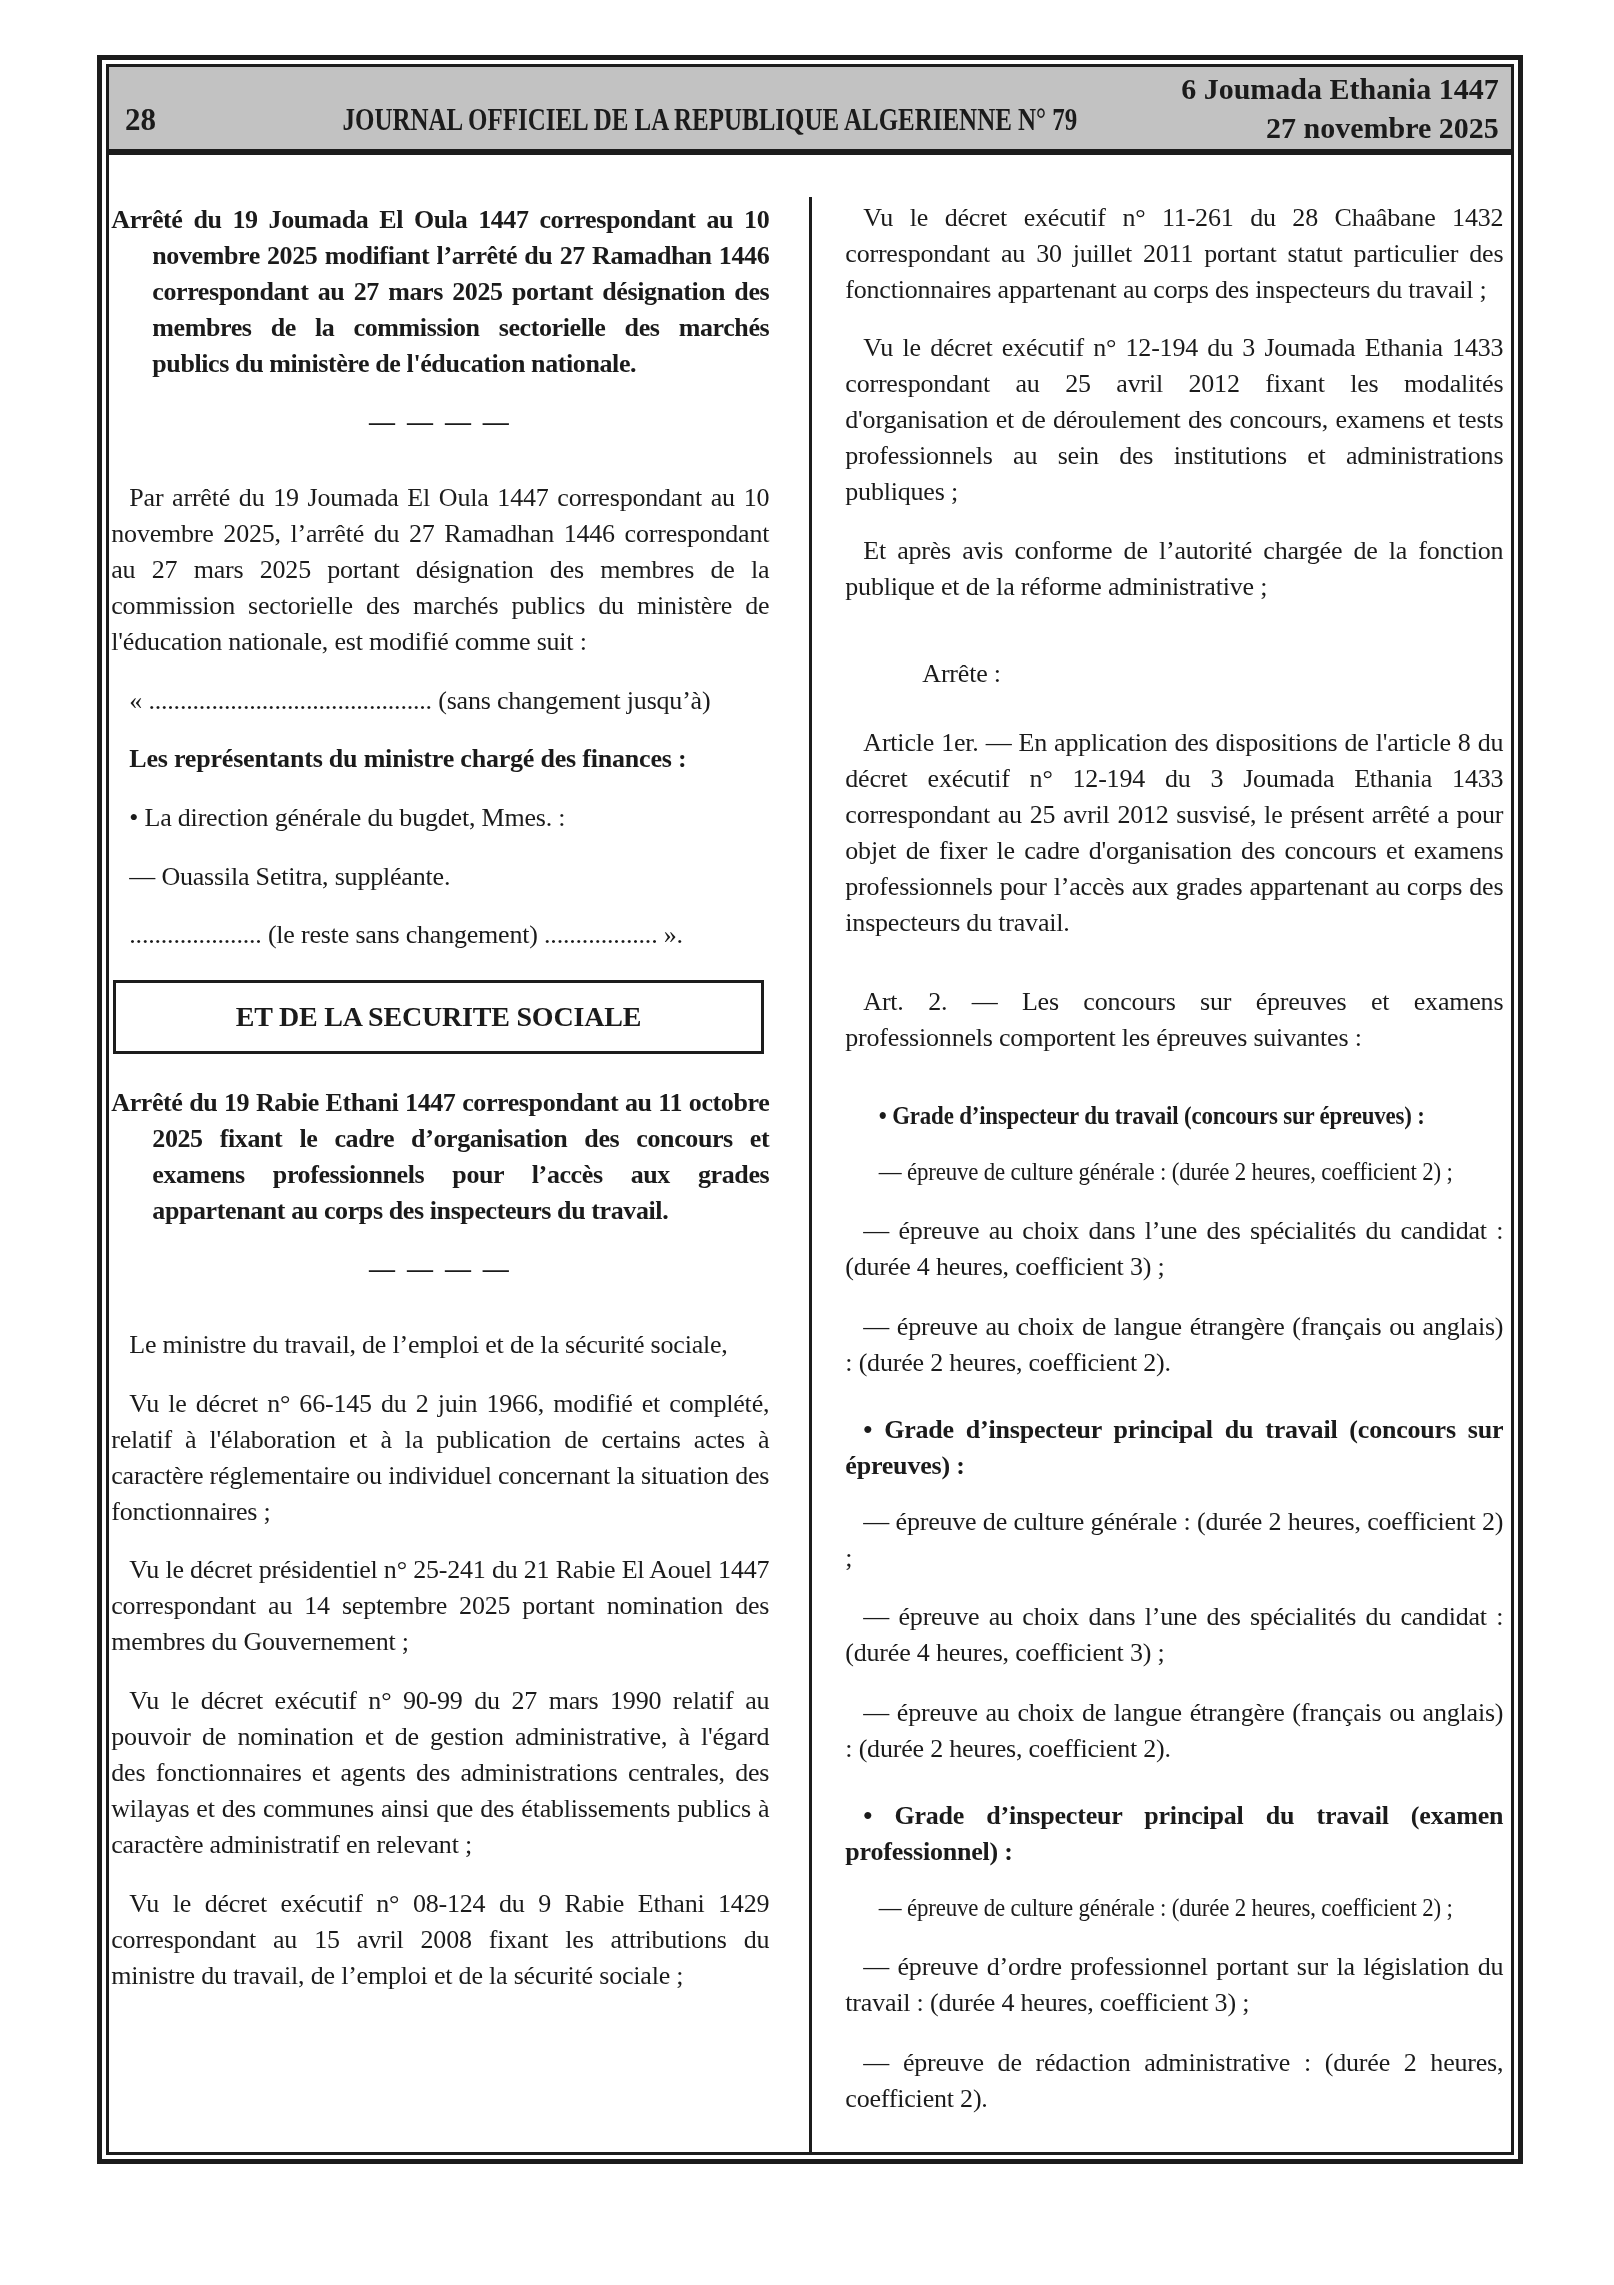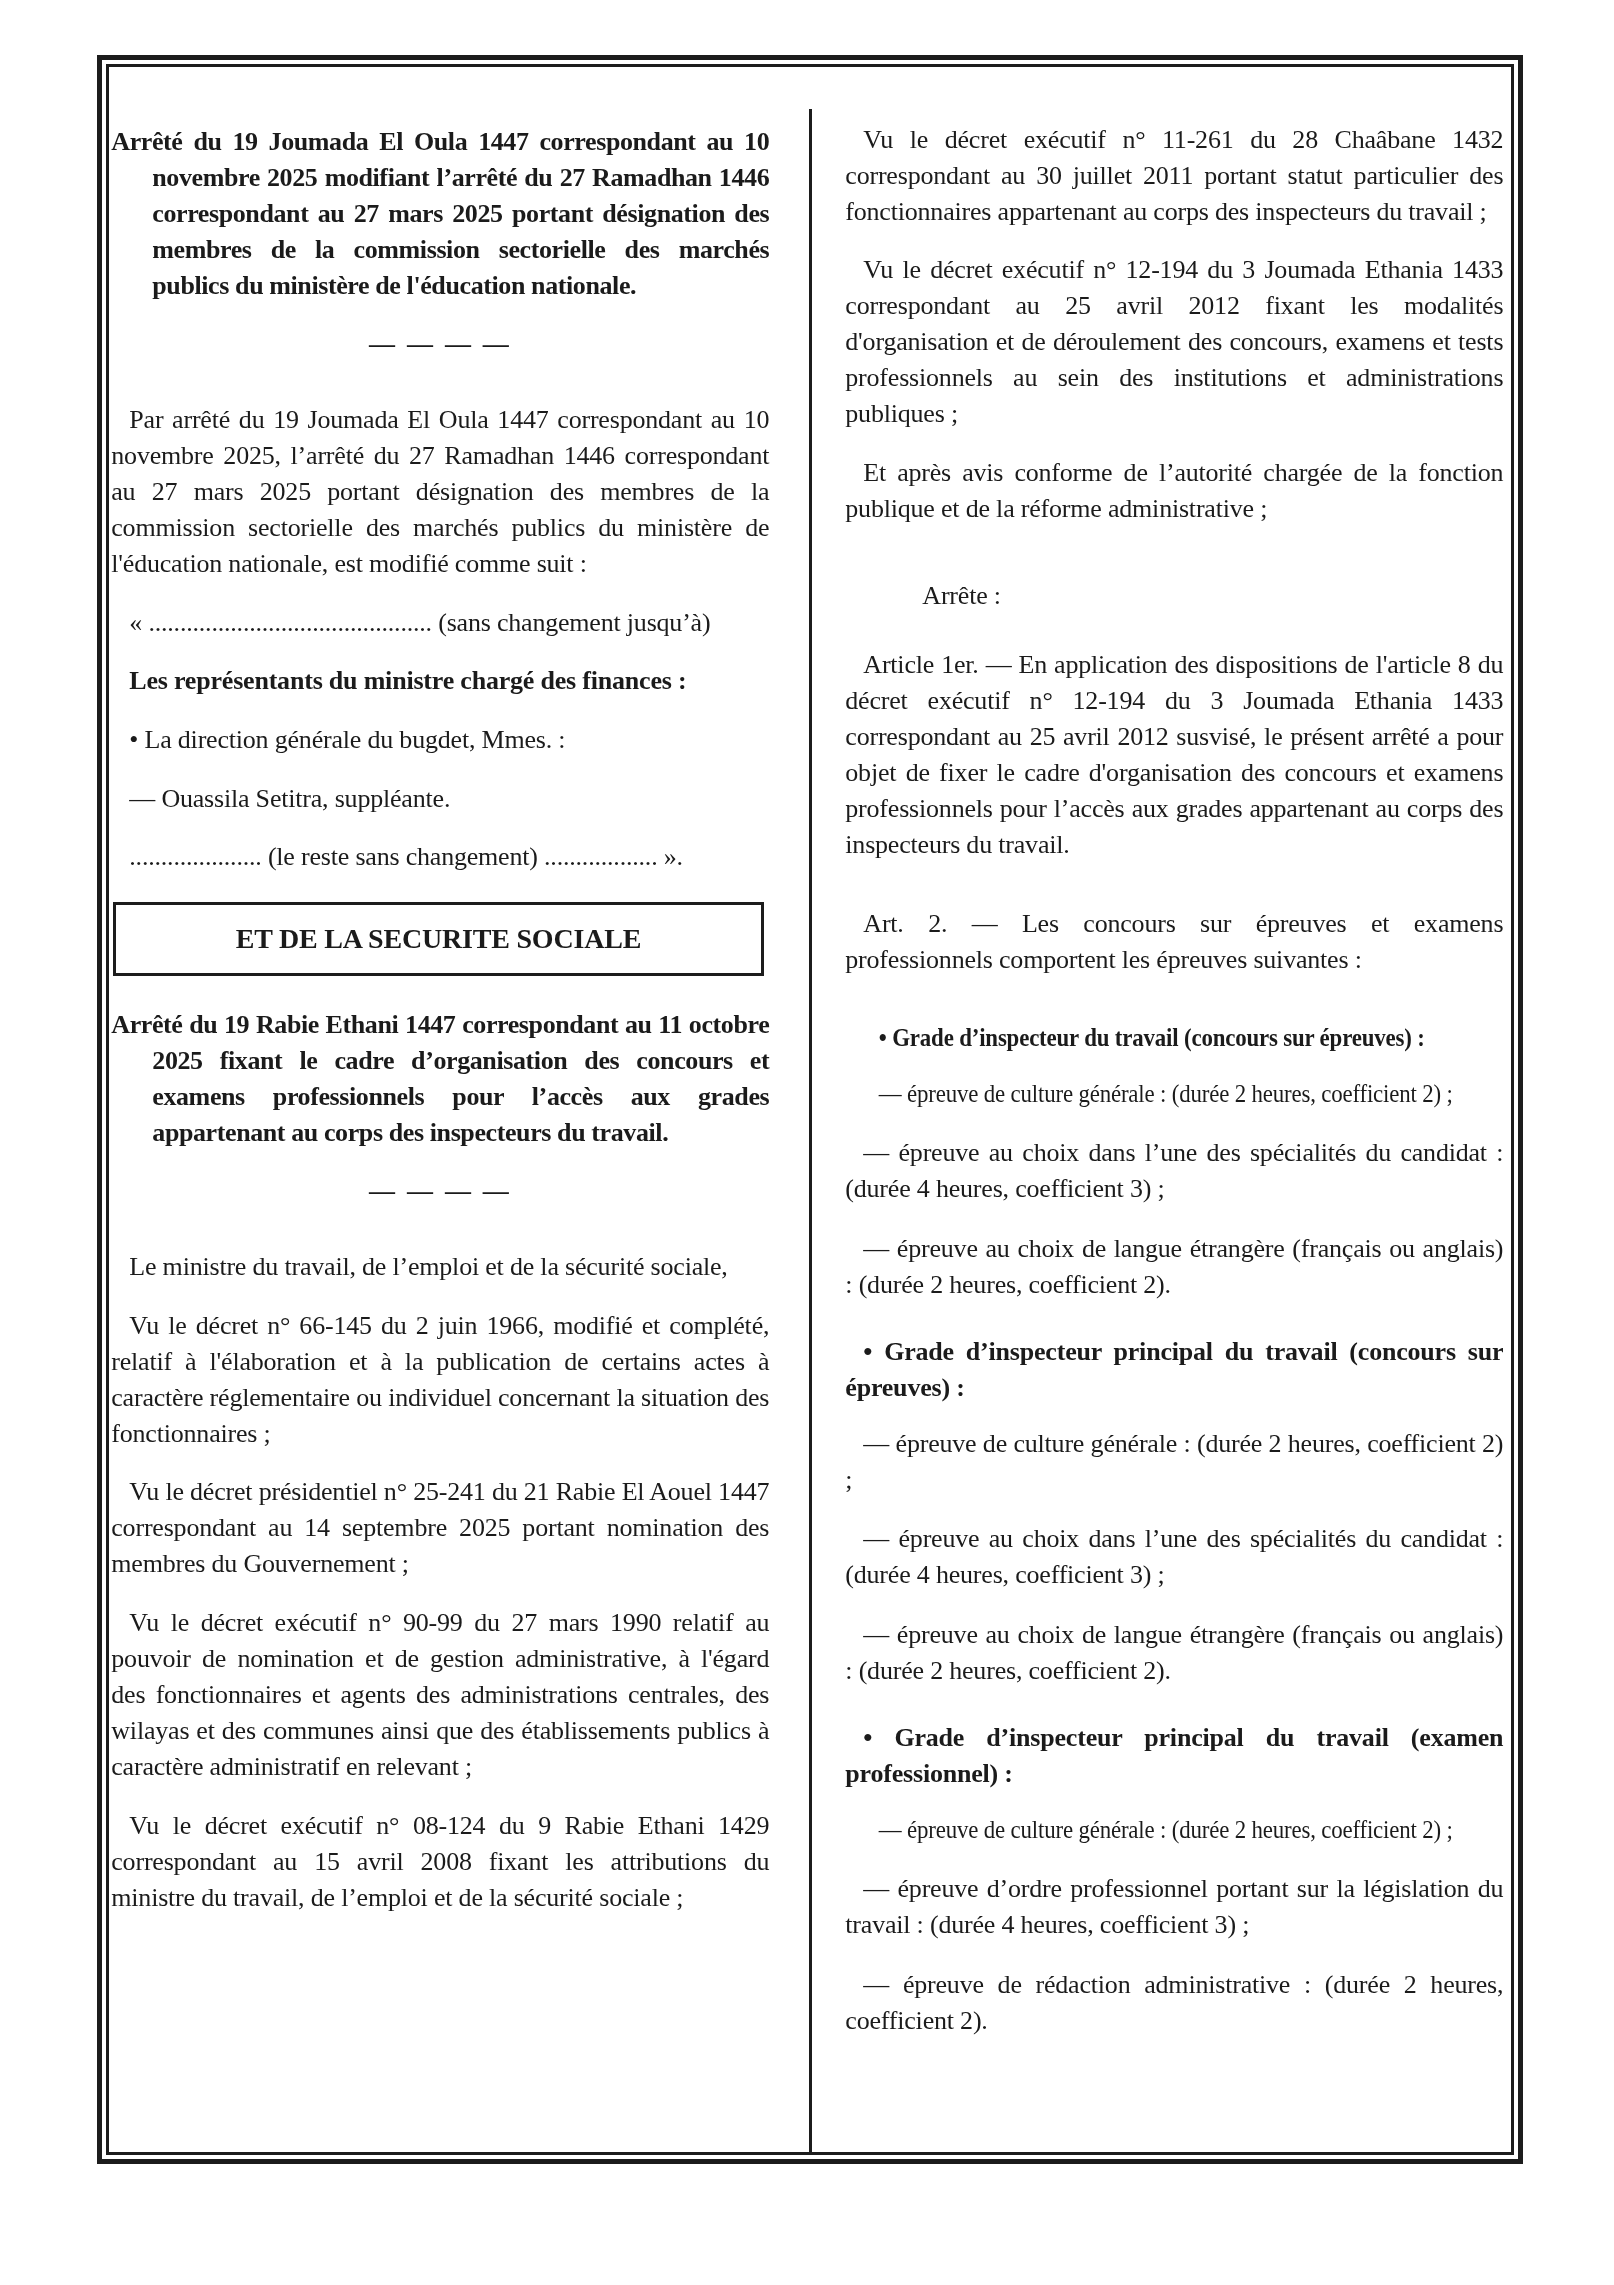--- a/index.html
+++ b/index.html
@@ -12,21 +12,21 @@
   .header-band{box-sizing:border-box;height:88px;flex:0 0 auto;background:#c2c2c2;
                border-bottom:6.3px solid #1c1c1c;display:flex;align-items:stretch;padding:0 12.7px 0 16.3px;}
   .page-num{align-self:flex-end;padding-bottom:11px;font-weight:bold;font-size:31px;width:118px;}
   .journal-title{flex:1;align-self:flex-end;padding-bottom:11px;text-align:center;font-weight:bold;
                  font-size:32px;white-space:nowrap;}
   .journal-title .scale{display:inline-block;transform:scaleX(0.78);transform-origin:center bottom;}
   .dates{align-self:center;text-align:right;font-weight:bold;font-size:30px;line-height:39px;white-space:nowrap;}
 
   .content{position:relative;flex:1 1 auto;}
   .divider{position:absolute;left:50%;margin-left:-0.9px;top:42px;bottom:0;width:2.7px;background:#1c1c1c;}
-  .col{position:absolute;top:10px;width:658px;font-size:26px;line-height:36px;letter-spacing:-0.2px;}
+  .col{position:absolute;top:0;width:658px;font-size:26px;line-height:36px;letter-spacing:-0.2px;}
   .col-left{left:2.7px;}
   .col-right{right:8.1px;margin-left:38px;}
 
   .col p{margin:0 0 22.6px;text-align:justify;text-indent:18px;}
   .title{font-weight:bold;padding-left:41px;text-indent:-41px !important;letter-spacing:-0.4px;}
   .mt52{margin-top:47px !important;}
   .mt50{margin-top:45px !important;}
   .mt48{margin-top:43px !important;}
   .mt36{margin-top:33px !important;}
   .mt34{margin-top:31px !important;}
@@ -42,20 +42,30 @@
   .fit{white-space:nowrap;}
   .fit .scalex{display:inline-block;transform:scaleX(0.88);transform-origin:left bottom;}
 </style>
 </head>
 <body>
 
 <div class="page">
   <div class="frame">
     <div class="frame-inner">
 
+      <div class="header-band">
+        <div class="page-num">28</div>
+        <div class="journal-title">
+          <span class="scale">JOURNAL OFFICIEL DE LA REPUBLIQUE ALGERIENNE N° 79</span>
+        </div>
+        <div class="dates">
+          <div>6 Joumada Ethania 1447</div>
+          <div>27 novembre 2025</div>
+        </div>
+      </div>
 
       <div class="content">
         <div class="divider"></div>
 
         <div class="col col-left">
           <p class="title mt52">Arrêté du 19 Joumada El Oula 1447 correspondant au 10 novembre 2025 modifiant l’arrêté du 27 Ramadhan 1446 correspondant au 27 mars 2025 portant désignation des membres de la commission sectorielle des marchés publics du ministère de l'éducation nationale.</p>
           <p class="sep">— — — —</p>
           <p>Par arrêté du 19 Joumada El Oula 1447 correspondant au 10 novembre 2025, l’arrêté du 27 Ramadhan 1446 correspondant au 27 mars 2025 portant désignation des membres de la commission sectorielle des marchés publics du ministère de l'éducation nationale, est modifié comme suit :</p>
           <p>« ............................................. (sans changement jusqu’à)</p>
           <p class="heading">Les représentants du ministre chargé des finances :</p>

